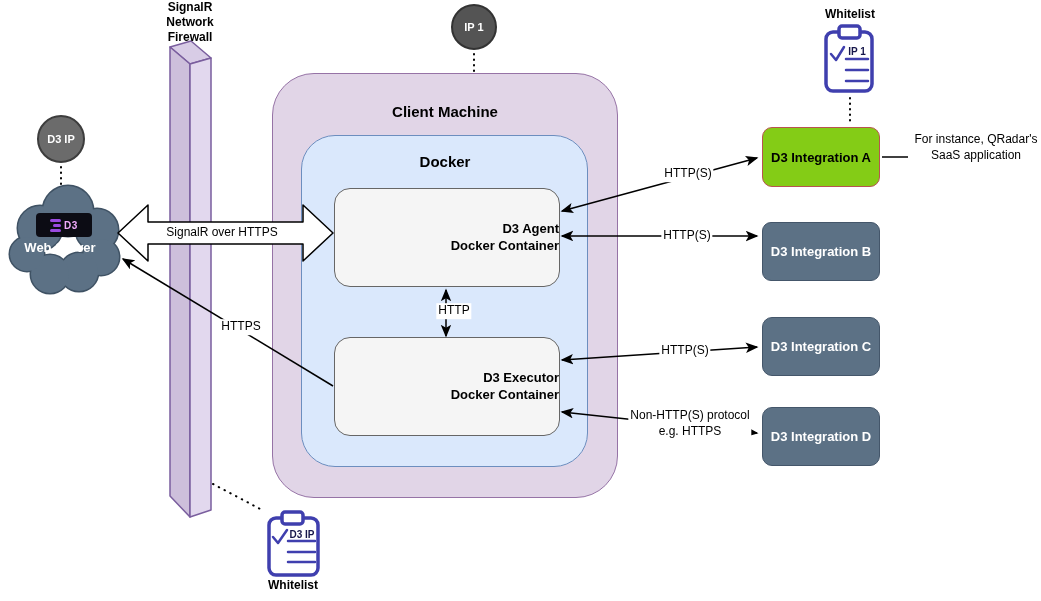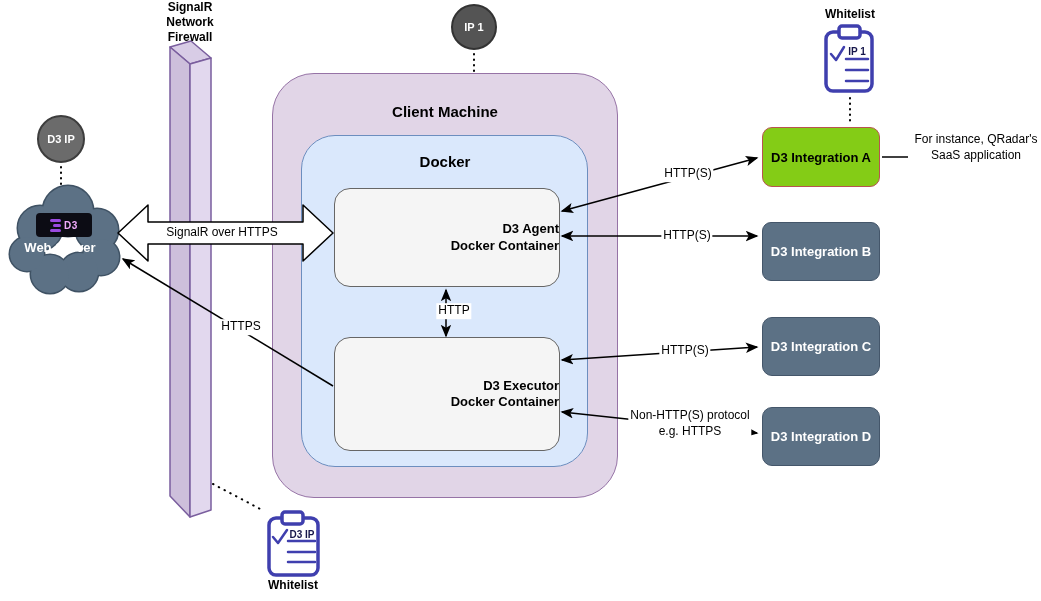--- a/index.html
+++ b/index.html
@@ -5,21 +5,21 @@
   html,body{margin:0;padding:0;background:#ffffff;}
   #canvas{
     position:relative;width:1041px;height:601px;overflow:hidden;background:#ffffff;
     font-family:"Liberation Sans","DejaVu Sans",sans-serif;color:#000;
   }
   .box{position:absolute;box-sizing:border-box;}
   .client-machine{left:272px;top:73px;width:346px;height:425px;background:#e1d5e7;border:1px solid #9673a6;border-radius:42px;}
   .docker{left:301px;top:135px;width:287px;height:332px;background:#dae8fc;border:1px solid #6c8ebf;border-radius:34px;}
   .container-box{background:#f5f5f5;border:1px solid #666666;border-radius:16px;display:flex;flex-direction:column;align-items:flex-end;justify-content:center;font-weight:bold;font-size:13px;line-height:1.25;text-align:center;}
   .agent{left:334px;top:188px;width:226px;height:99px;}
-  .executor{left:334px;top:337px;width:226px;height:114px;padding-left:23px;}
+  .executor{left:334px;top:337px;width:226px;height:99px;padding-left:23px;}
   .integration{width:118px;height:59px;border-radius:10px;display:flex;align-items:center;justify-content:center;font-weight:bold;font-size:13px;text-align:center;}
   .int-slate{background:#5c7185;border:1px solid #44566a;color:#ffffff;}
   .int-a{left:762px;top:127px;height:60px;background:#84cc16;border:1px solid #b85450;color:#000;}
   .int-b{left:762px;top:222px;border-radius:9px;}
   .int-c{left:762px;top:317px;}
   .int-d{left:762px;top:407px;}
   .ip-circle{border-radius:50%;display:flex;align-items:center;justify-content:center;color:#ffffff;font-weight:bold;font-size:11px;}
   .d3ip-circle{left:37px;top:115px;width:48px;height:48px;background:#6b6b6b;border:2px solid #3d3d3d;}
   .ip1-circle{left:451px;top:4px;width:46px;height:46px;background:#545454;border:2px solid #333333;}
   .svg-layer{position:absolute;left:0;top:0;z-index:5;pointer-events:none;}

